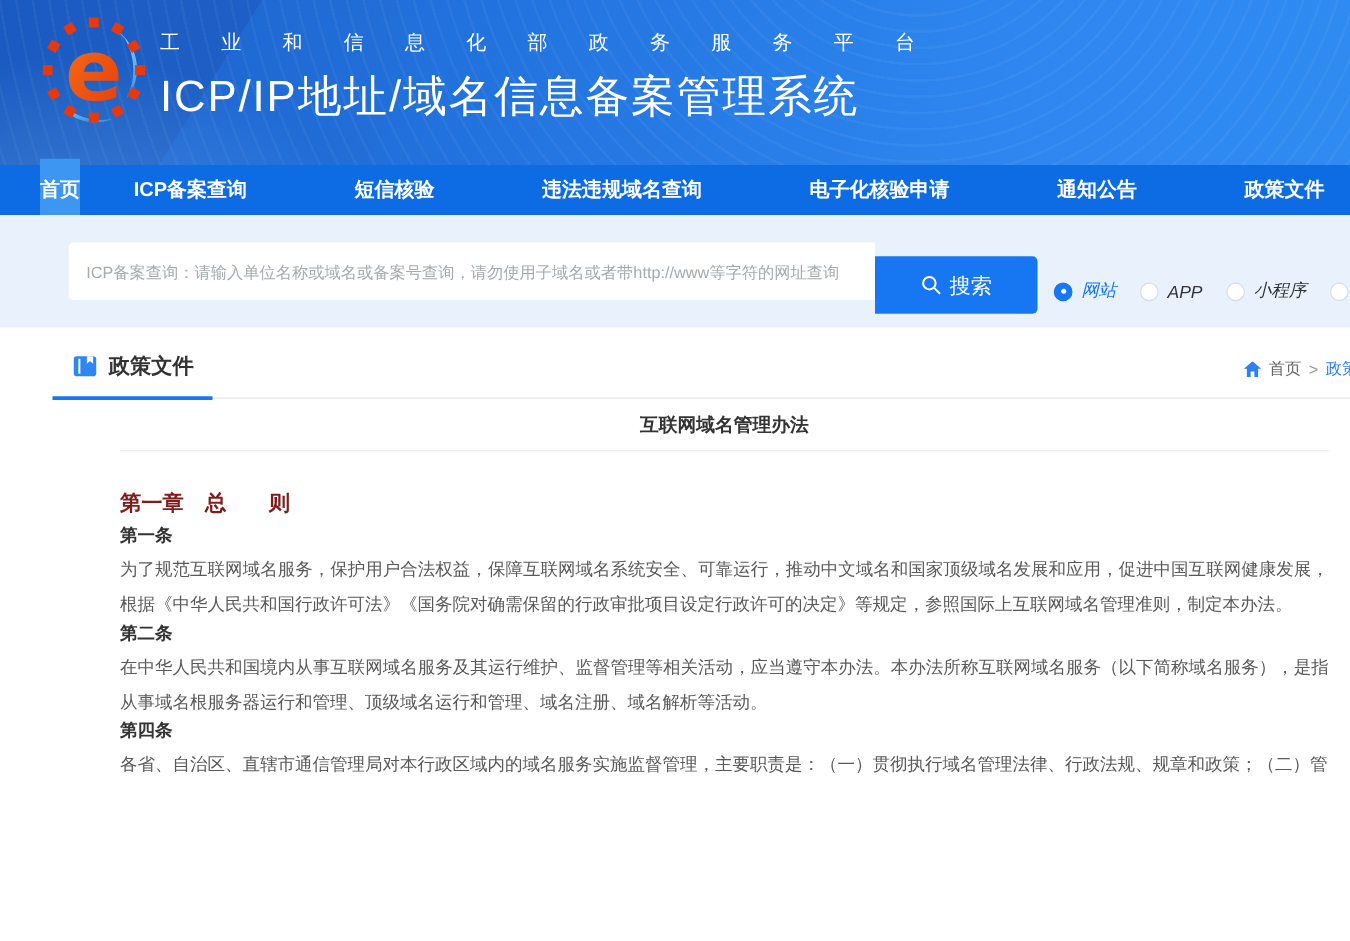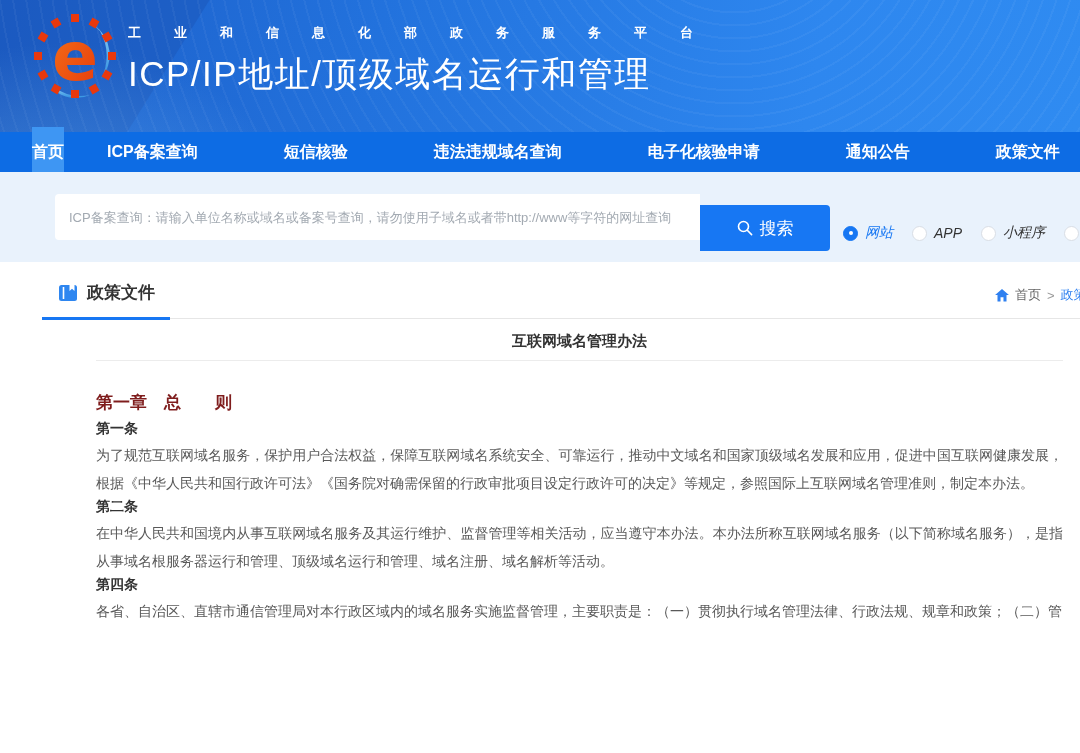--- a/index.html
+++ b/index.html
@@ -10,21 +10,21 @@
   .site-header { position:relative; height:132px; overflow:hidden;
     background:linear-gradient(100deg,#1d5fc9 0%, #2272dd 35%, #2e87ef 75%, #2f8bf1 100%); }
   .site-header::before { content:""; position:absolute; left:-80px; top:-120px; width:260px; height:260px;
     background:#1a54b6; opacity:.45; transform:rotate(32deg); }
   .site-header::after { content:""; position:absolute; left:-70px; bottom:-150px; width:420px; height:260px;
     background:radial-gradient(ellipse at 30% 100%, rgba(120,190,245,.55) 0%, rgba(120,190,245,0) 65%); }
   .header-arcs { position:absolute; inset:0;
     background:repeating-radial-gradient(circle at 68% -80%, rgba(255,255,255,.045) 0 2px, rgba(255,255,255,0) 2px 13px); }
   .logo { position:absolute; left:34px; top:9px; width:82px; height:100px; z-index:3; }
   .header-text { position:absolute; left:128px; top:24px; z-index:3; color:#fff; }
-  .header-subtitle { font-size:13px; font-weight:700; letter-spacing:33px; white-space:nowrap; }
+  .header-subtitle { font-size:16px; font-weight:400; letter-spacing:33px; white-space:nowrap; }
   .header-title { margin-top:9px; font-size:35px; font-weight:500; letter-spacing:1.5px; white-space:nowrap; }
 
   
   .main-nav { position:relative; height:40px; background:#0d6ce4; display:flex; padding-left:32px; z-index:4; }
   .nav-item { height:40px; display:flex; align-items:center; padding:0 43px;
     color:#fff; font-size:16px; font-weight:bold; cursor:pointer; white-space:nowrap; }
   .nav-item.active { margin-top:-5px; height:45px; padding:5px 0 0 0; width:98px; justify-content:center;
     background:#3e96f3; }
 
   
@@ -95,21 +95,21 @@
       <rect x="18" y="76" width="8" height="8" transform="rotate(30 22 80)"></rect>
       <rect x="5" y="62" width="8" height="8" transform="rotate(60 9 66)"></rect>
       <rect x="0" y="43" width="8" height="8" transform="rotate(90 4 47)"></rect>
       <rect x="5" y="24" width="8" height="8" transform="rotate(120 9 28)"></rect>
       <rect x="18" y="10" width="8" height="8" transform="rotate(150 22 14)"></rect>
     </g>
     <text x="41" y="71" text-anchor="middle" font-size="68" font-weight="bold" font-family="DejaVu Sans, Liberation Sans, sans-serif" fill="url(#og)">e</text>
   </svg>
   <div class="header-text">
     <div class="header-subtitle">工业和信息化部政务服务平台</div>
-    <div class="header-title">ICP/IP地址/顶级域名运行和管理</div>
+    <div class="header-title">ICP/IP地址/域名信息备案管理系统</div>
   </div>
 </header>
 
 <nav class="main-nav">
   <div class="nav-item active">首页</div>
   <div class="nav-item">ICP备案查询</div>
   <div class="nav-item">短信核验</div>
   <div class="nav-item">违法违规域名查询</div>
   <div class="nav-item">电子化核验申请</div>
   <div class="nav-item">通知公告</div>

